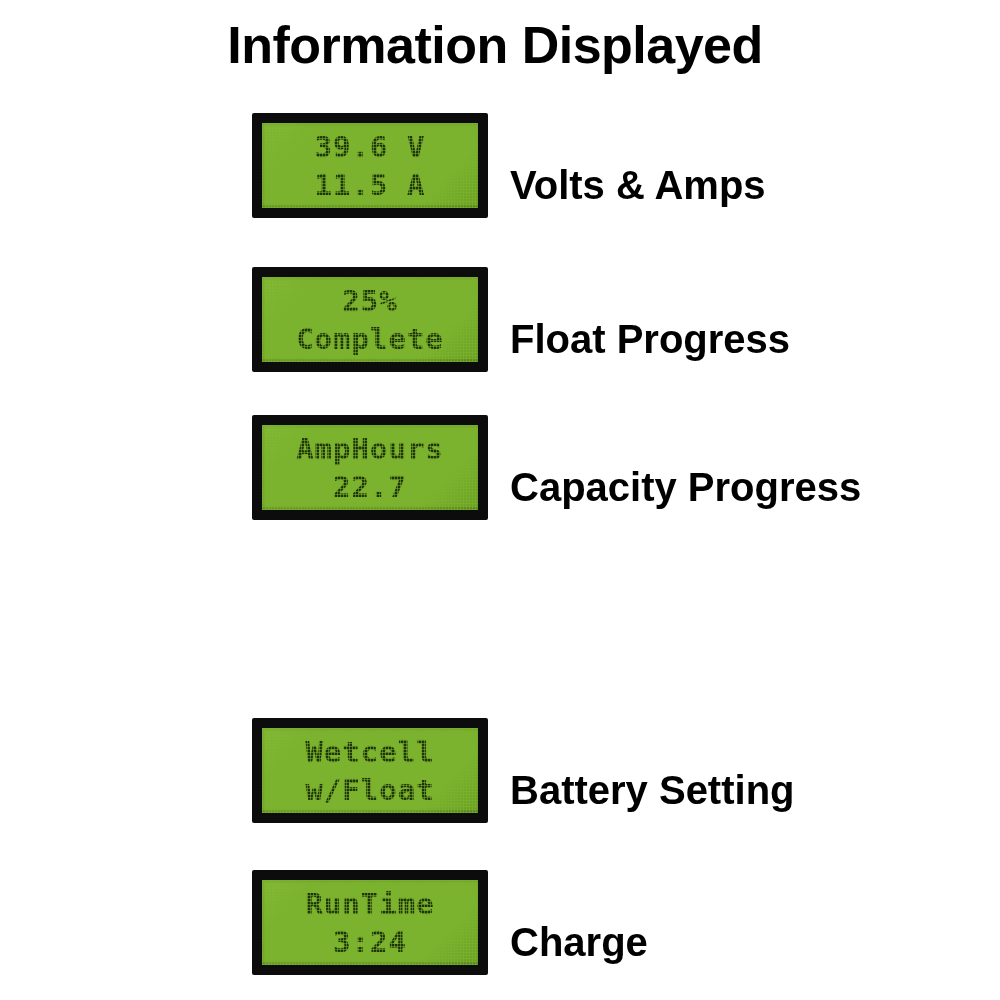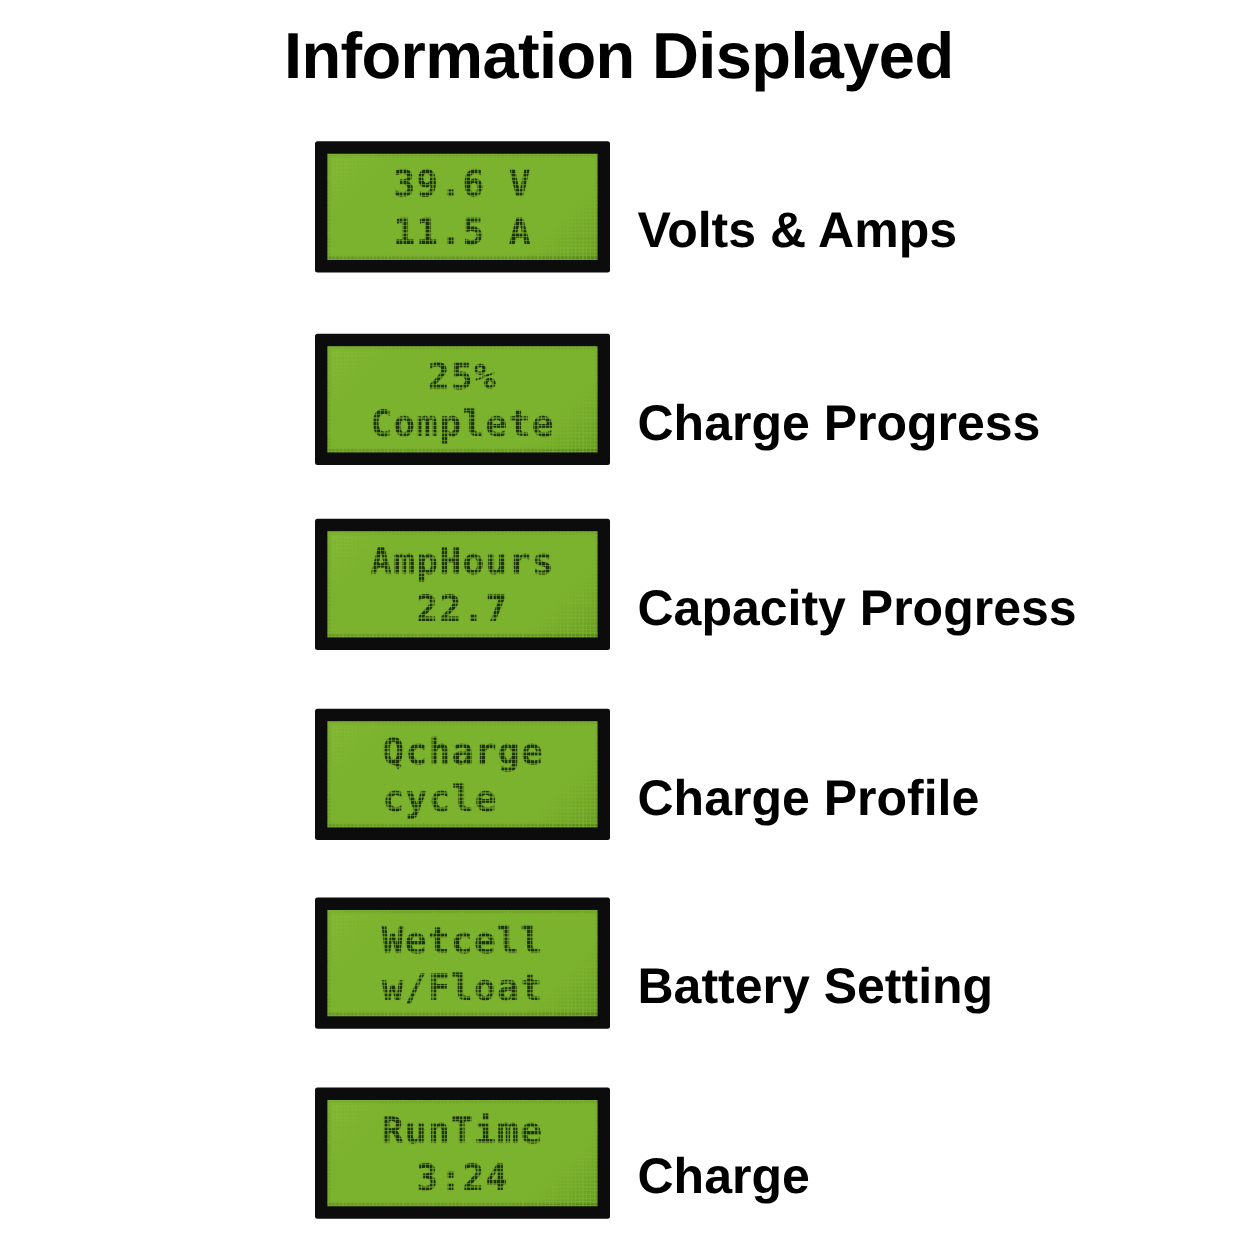--- a/index.html
+++ b/index.html
@@ -128,50 +128,38 @@
   </div>
 
   <div class="row r2">
     <div class="lcd">
       <div class="screen">
         <div class="lcd-line">25%</div>
         <div class="lcd-line">Complete</div>
       </div>
     </div>
     <div class="label">
-      <span class="lbl-line">Charge Progress</span>
+      <span class="lbl-line">Float Progress</span>
       <span class="lbl-line"></span>
     </div>
   </div>
 
   <div class="row r3">
     <div class="lcd">
       <div class="screen">
         <div class="lcd-line">AmpHours</div>
         <div class="lcd-line">22.7</div>
       </div>
     </div>
     <div class="label">
       <span class="lbl-line">Capacity Progress</span>
       <span class="lbl-line"></span>
     </div>
   </div>
 
-  <div class="row r4">
-    <div class="lcd">
-      <div class="screen q-left">
-        <div class="lcd-line">Qcharge</div>
-        <div class="lcd-line">cycle</div>
-      </div>
-    </div>
-    <div class="label">
-      <span class="lbl-line">Charge Profile</span>
-      <span class="lbl-line"></span>
-    </div>
-  </div>
 
   <div class="row r5">
     <div class="lcd">
       <div class="screen">
         <div class="lcd-line">Wetcell</div>
         <div class="lcd-line">w/Float</div>
       </div>
     </div>
     <div class="label">
       <span class="lbl-line">Battery Setting</span>

